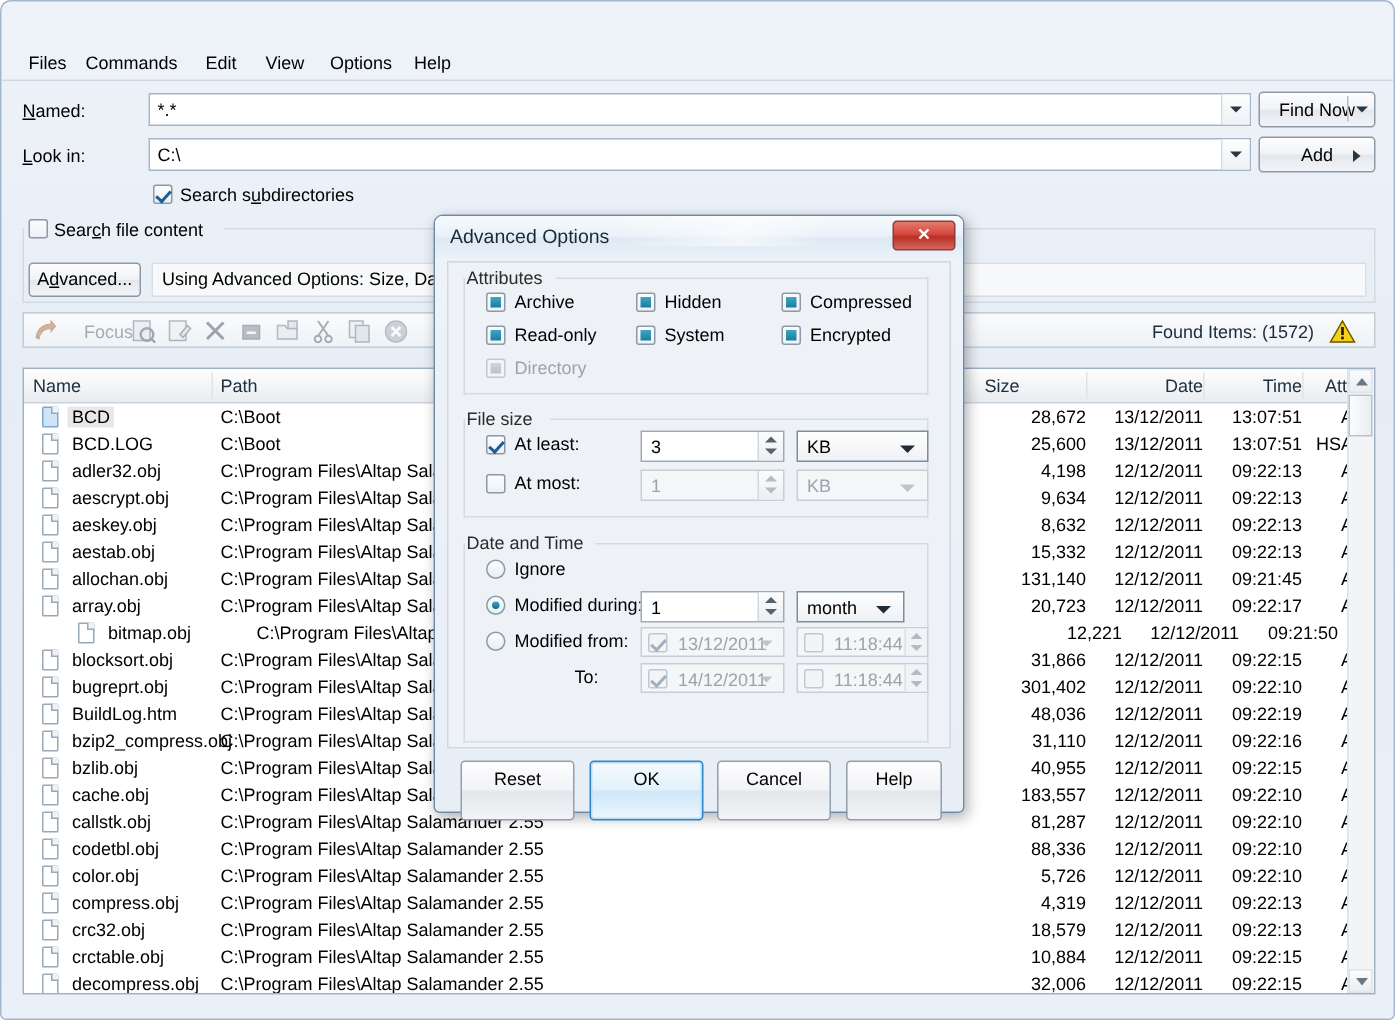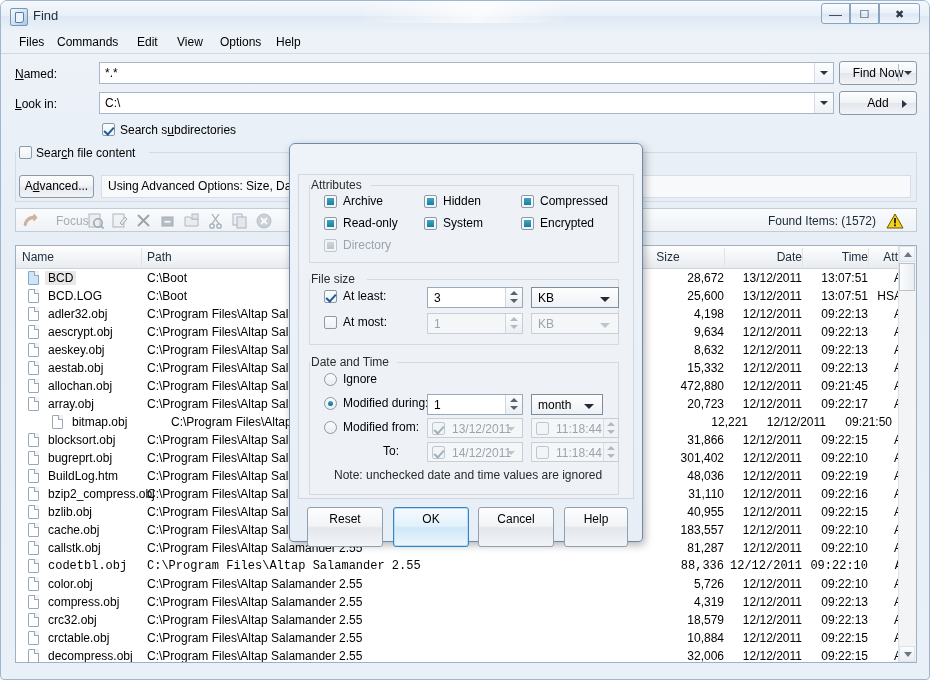--- a/index.html
+++ b/index.html
@@ -238,35 +238,20 @@
     border:1px solid #2f87c9;
     box-shadow:0 0 0 1px #bcdcf3 inset;
     background:linear-gradient(to bottom,#f6fbfe 0%,#e2f1fb 48%,#cfe7f8 52%,#ecf7fe 100%);
   }
 </style>
 </head>
 <body>
 
 <div id="window">
 
-  <div id="titlebar">
-    <div class="glass"></div>
-    <div id="app-icon"></div>
-    <div id="app-title">Find</div>
-
-    <div class="wbtn" id="btn-min">
-      <span>—</span>
-    </div>
-    <div class="wbtn" id="btn-max">
-      <span>☐</span>
-    </div>
-    <div class="wbtn" id="btn-close">
-      <span>✖</span>
-    </div>
-  </div>
 
   <div id="menubar">
     <div class="menu-item" style="left:10px">Files</div>
     <div class="menu-item" style="left:48px">Commands</div>
     <div class="menu-item" style="left:128px">Edit</div>
     <div class="menu-item" style="left:168px">View</div>
     <div class="menu-item" style="left:211px">Options</div>
     <div class="menu-item" style="left:267px">Help</div>
   </div>
   <div id="menu-sep"></div>
@@ -461,21 +446,21 @@
           <div class="fpath">C:\Program Files\Altap Salamander 2.55</div>
           <div class="fsize">15,332</div>
           <div class="fdate">12/12/2011</div>
           <div class="ftime">09:22:13</div>
           <div class="fattr">A</div>
         </div>
         <div class="row" style="top: 131px;">
           <div class="fileicon"></div>
           <div class="fname">allochan.obj</div>
           <div class="fpath">C:\Program Files\Altap Salamander 2.55</div>
-          <div class="fsize">472,880</div>
+          <div class="fsize">131,140</div>
           <div class="fdate">12/12/2011</div>
           <div class="ftime">09:21:45</div>
           <div class="fattr">A</div>
         </div>
         <div class="row" style="top: 149px;">
           <div class="fileicon"></div>
           <div class="fname">array.obj</div>
           <div class="fpath">C:\Program Files\Altap Salamander 2.55</div>
           <div class="fsize">20,723</div>
           <div class="fdate">12/12/2011</div>
@@ -547,21 +532,21 @@
         </div>
         <div class="row" style="top: 293px;">
           <div class="fileicon"></div>
           <div class="fname">callstk.obj</div>
           <div class="fpath">C:\Program Files\Altap Salamander 2.55</div>
           <div class="fsize">81,287</div>
           <div class="fdate">12/12/2011</div>
           <div class="ftime">09:22:10</div>
           <div class="fattr">A</div>
         </div>
-        <div class="row" style="top: 311px; font-family: Liberation Mono, monospace;">
+        <div class="row" style="top: 311px;">
           <div class="fileicon"></div>
           <div class="fname">codetbl.obj</div>
           <div class="fpath">C:\Program Files\Altap Salamander 2.55</div>
           <div class="fsize">88,336</div>
           <div class="fdate">12/12/2011</div>
           <div class="ftime">09:22:10</div>
           <div class="fattr">A</div>
         </div>
         <div class="row" style="top: 329px;">
           <div class="fileicon"></div>
@@ -617,20 +602,27 @@
       <div id="sb-thumb"></div>
       <div class="sb-btn" id="sb-down">
         <div class="sb-arrow"></div>
       </div>
     </div>
   </div>
 
 
   <div id="dialog">
 
+    <div id="dlg-title-bar">
+      <div class="glass2"></div>
+      <div id="dlg-title">Advanced Options</div>
+      <div id="dlg-close">
+        <span>✕</span>
+      </div>
+    </div>
 
     <div id="dlg-body">
 
       <div class="group-title" style="left:12px;top:3px">Attributes</div>
       <div class="group-line" style="left:72px;top:10px;width:248px"></div>
       <div class="group-line" style="left:10px;top:10px;width:1px;height:78px"></div>
       <div class="group-line" style="left:319px;top:10px;width:1px;height:78px"></div>
       <div class="group-line" style="left:10px;top:87px;width:310px"></div>
 
       <div class="cb indet" style="left:25px;top:20px"></div>
@@ -735,21 +727,20 @@
       </div>
       <div class="timefld" style="left:232px;top:267px;width:88px">
         <div class="cb disabled" style="left:4px;top:3px"></div>
         <div class="tmv">11:18:44</div>
         <div class="sbtns" style="position:absolute;right:0;top:0;width:14px;height:18px;border-left:1px solid #d8dee4;background:#f1f3f6">
           <div style="position:absolute;left:3px;top:3px;width:0;height:0;border-left:4px solid transparent;border-right:4px solid transparent;border-bottom:4px solid #b3bcc5"></div>
           <div style="position:absolute;left:3px;top:11px;width:0;height:0;border-left:4px solid transparent;border-right:4px solid transparent;border-top:4px solid #b3bcc5"></div>
         </div>
       </div>
 
-      <div class="note" style="left:35px;top:293px">Note: unchecked date and time values are ignored</div>
     </div>
 
     <div class="dbtn" style="left:17px;top:363px;width:76px">Reset</div>
     <div class="dbtn default" style="left:103px;top:363px;width:76px">OK</div>
     <div class="dbtn" style="left:188px;top:363px;width:76px">Cancel</div>
     <div class="dbtn" style="left:274px;top:363px;width:64px">Help</div>
   </div>
 
 </div>
 

